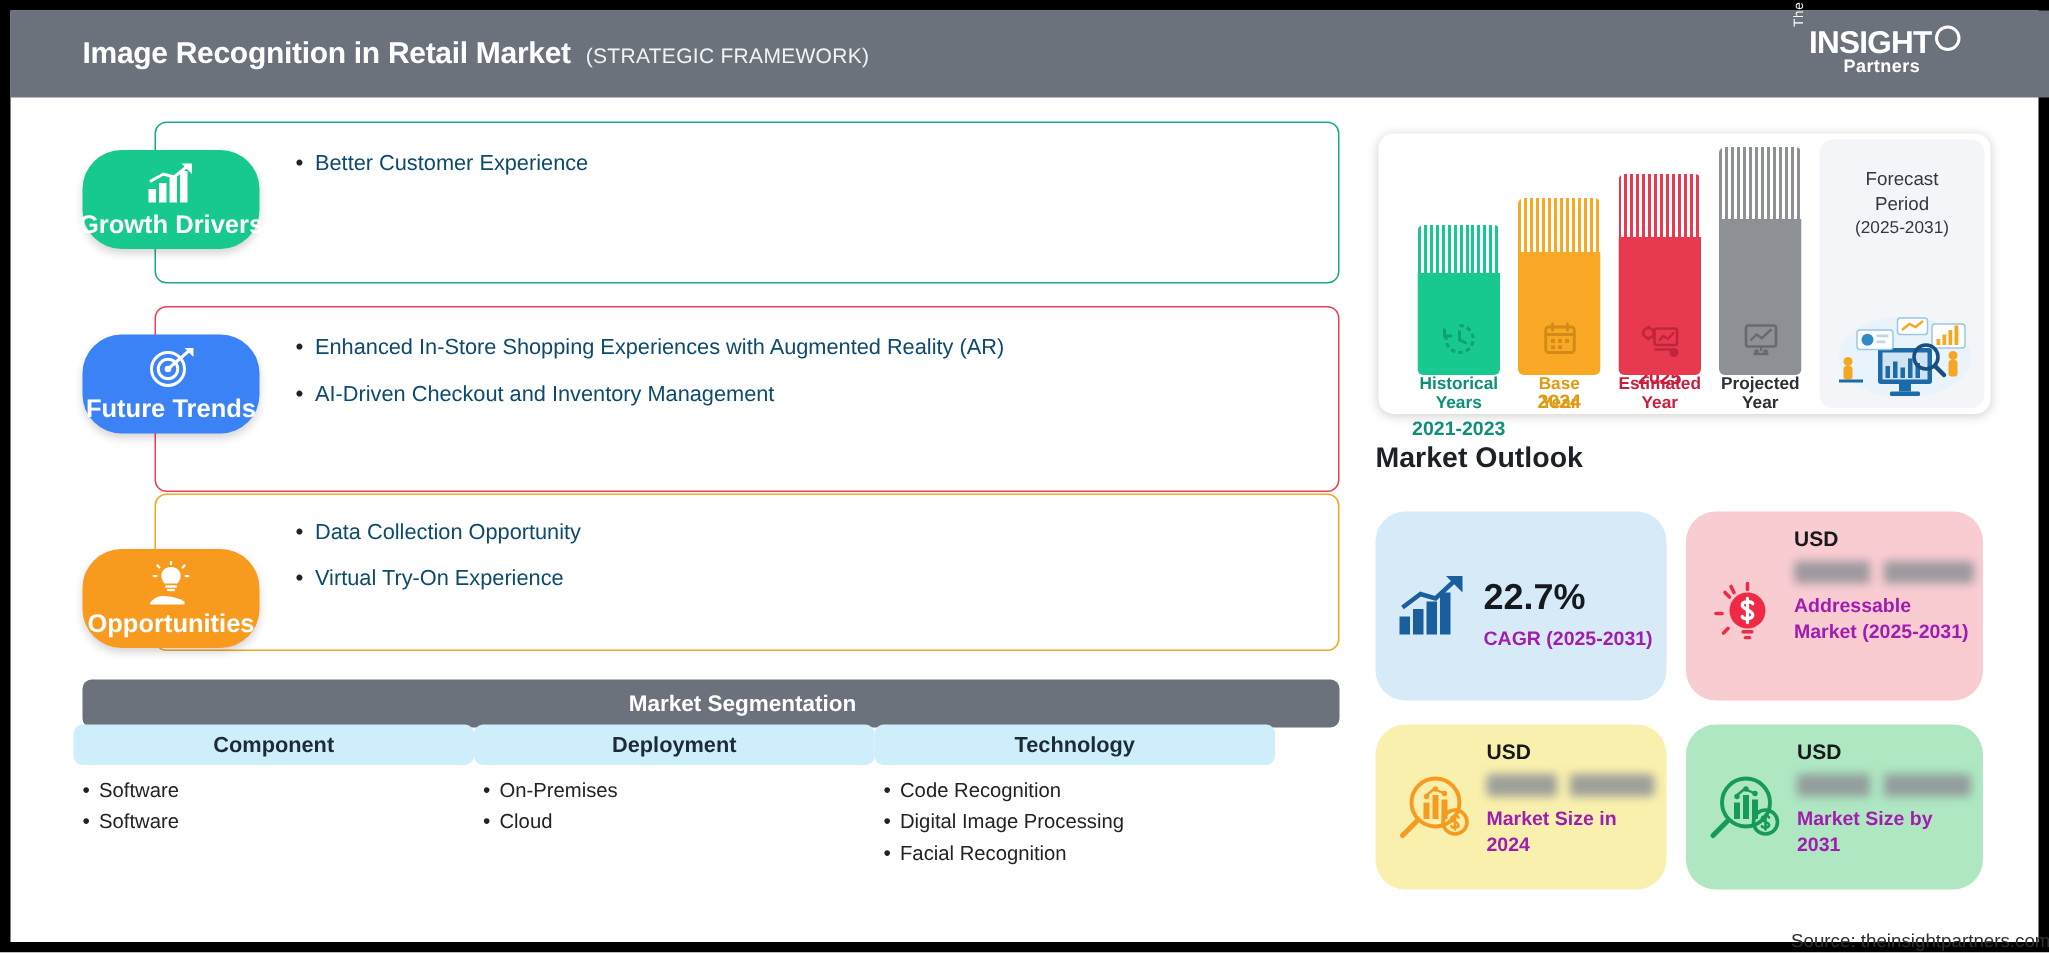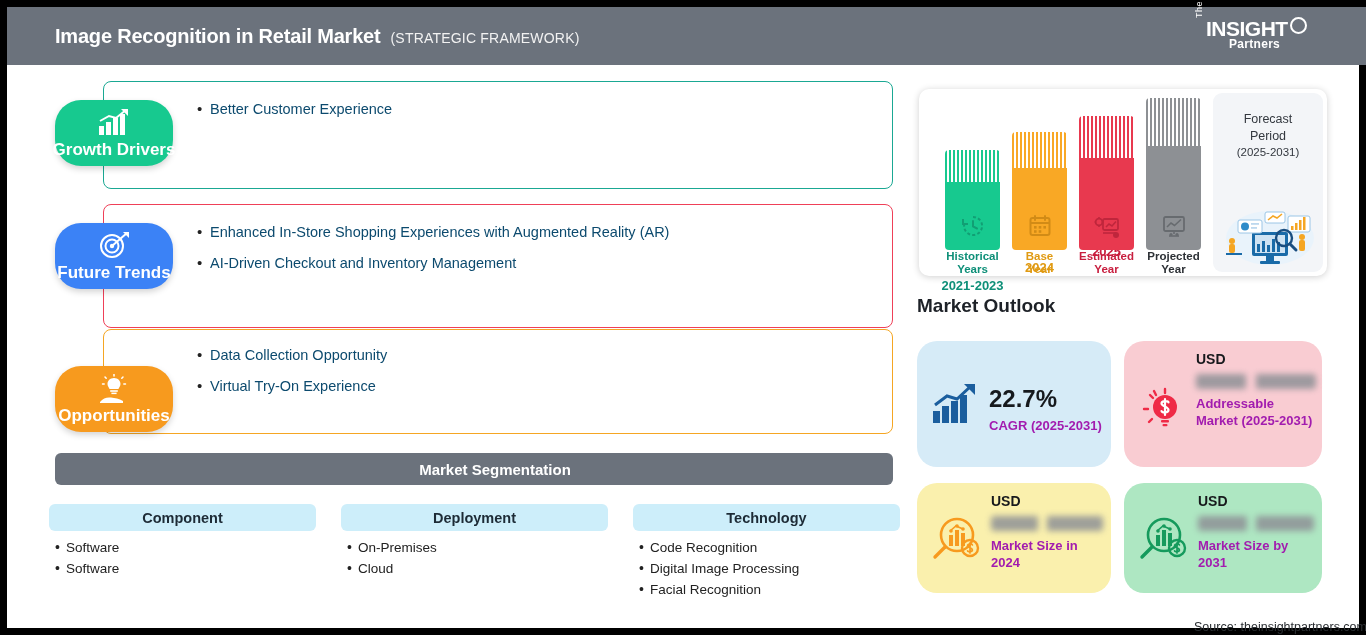--- a/index.html
+++ b/index.html
@@ -88,21 +88,21 @@
     content: "\2022"; position: absolute; left: 0; top: -1px; font-size: 15px; color: #222;
   }
 
   
   .seg-title {
     position: absolute; left: 48px; top: 388px; width: 838px; height: 32px;
     background: #6b727c; border-radius: 6px;
     display: flex; align-items: center; justify-content: center;
     color: #fff; font-size: 15px; font-weight: bold; padding-left: 42px;
   }
-  .seg-cols { position: absolute; left: 42px; top: 439px; width: 852px; display: flex; gap: 25px; }
+  .seg-cols { position: absolute; left: 42px; top: 418px; width: 852px; display: flex; }
   .seg-col { width: 267px; }
   .seg-head {
     height: 27px; background: #cdeefa; border-radius: 6px;
     display: flex; align-items: center; justify-content: center;
     font-size: 14.5px; font-weight: bold; color: #1d2b36;
   }
   .seg-list { margin-top: 7px; padding-left: 6px; }
   .seg-list li {
     list-style: none; font-size: 13.5px; color: #222; line-height: 1.55;
     position: relative; padding-left: 11px;

